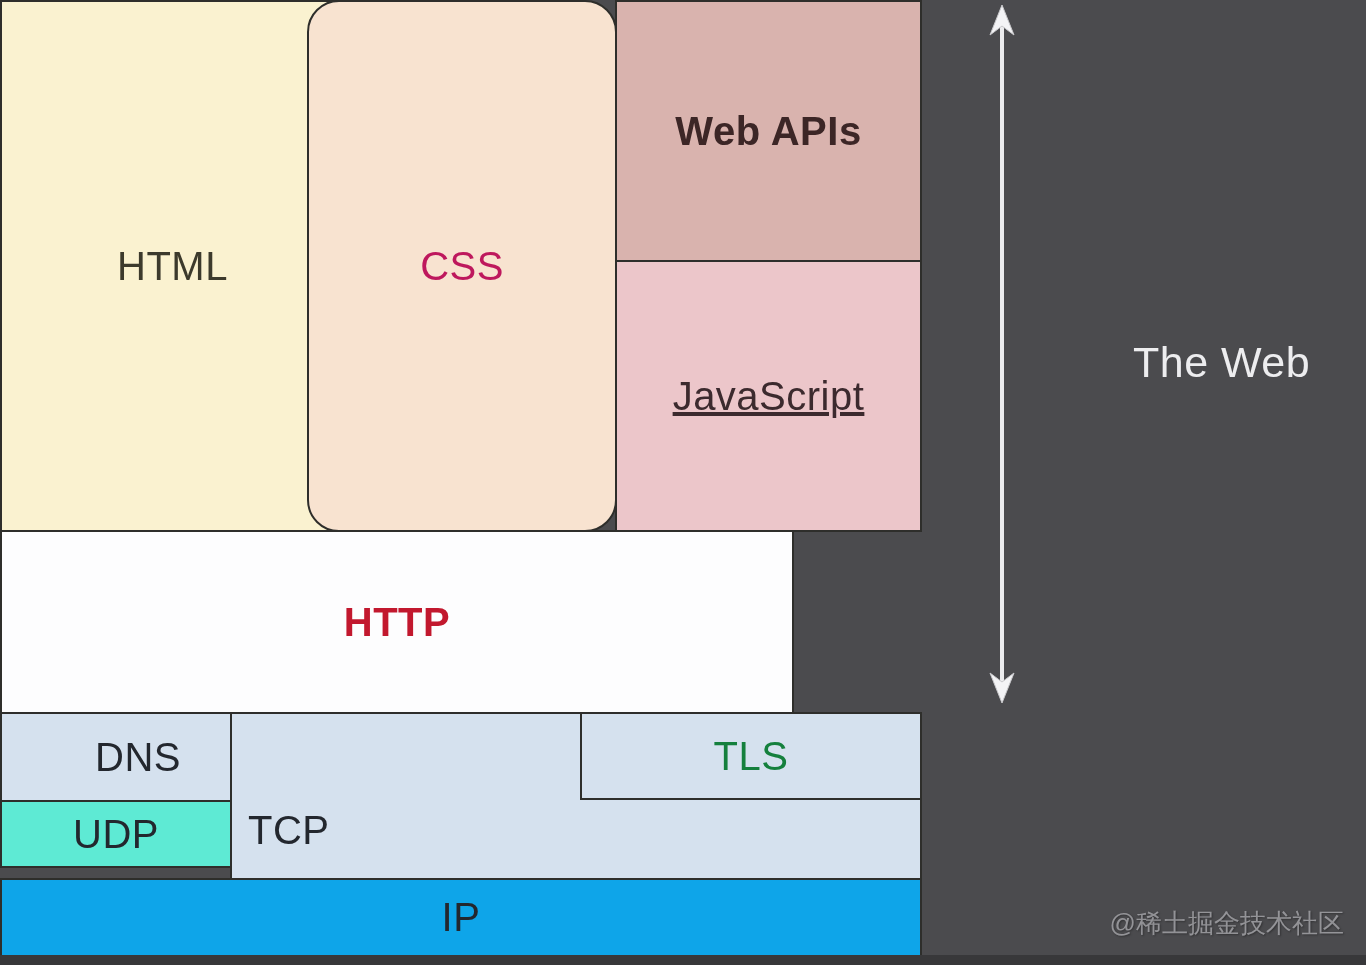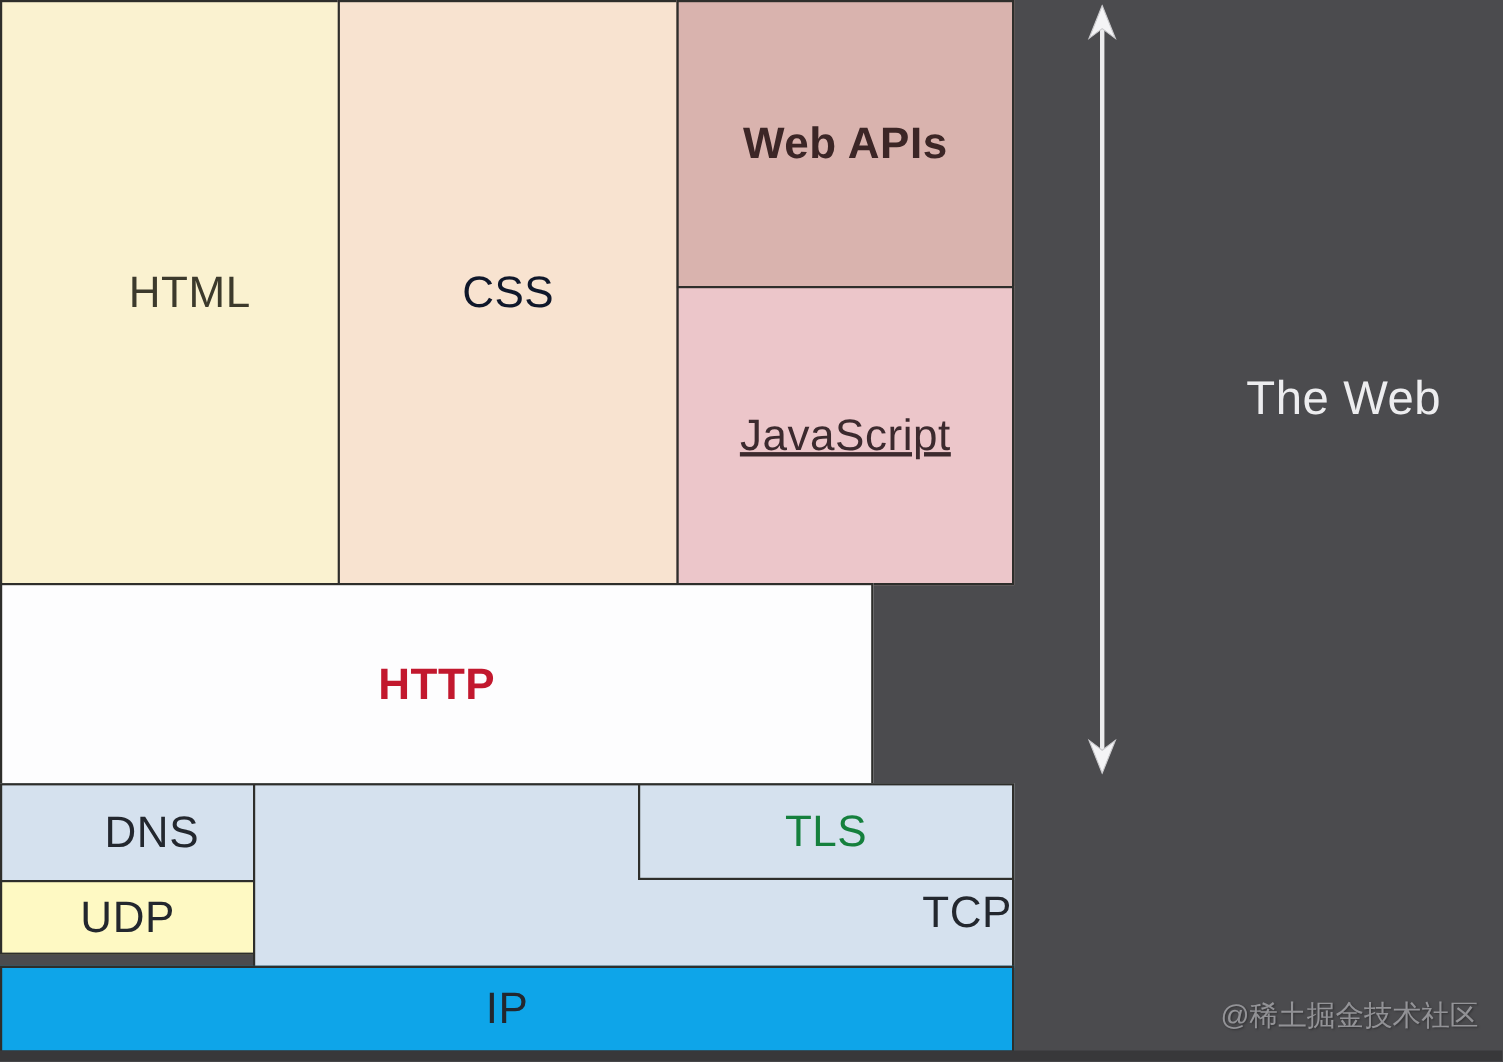--- a/index.html
+++ b/index.html
@@ -16,31 +16,31 @@
     box-sizing: border-box;
     border: 2px solid #2e2e2b;
     display: flex;
     align-items: center;
     justify-content: center;
     font-size: 40px;
     color: #2d2f33;
     letter-spacing: 0.5px;
   }
   #box-html   { left: 0;     top: 0;     width: 345px; height: 532px; background: #faf2d0; color:#3c3a2c; }
-  #box-css    { left: 307px; top: 0;     width: 310px; height: 532px; background: #f8e3d0; color:#0f172a; }
+  #box-css    { left: 307px; top: 0;     width: 310px; height: 532px; background: #f8e3d0; color:#be185d;border-radius:32px; }
   #box-webapis{ left: 615px; top: 0;     width: 307px; height: 262px; background: #d9b3ae; color:#3c2626;font-weight:bold; }
   #box-js     { left: 615px; top: 260px; width: 307px; height: 272px; background: #ecc6ca; color:#3c2a2e;text-decoration:underline; }
   #box-http   { left: 0;     top: 530px; width: 794px; height: 184px; background: #fdfdfe; }
   #box-http .label { color: #c2182e; font-weight: bold; }
   #box-dns    { left: 0;     top: 712px; width: 276px; height: 90px;  background: #d5e1ee; color:#23272e; }
-  #box-udp    { left: 0;     top: 800px; width: 232px; height: 68px;  background: #fef9c3; color:#23272e; }
+  #box-udp    { left: 0;     top: 800px; width: 232px; height: 68px;  background: #5eead4; color:#23272e; }
   #box-tcp    { left: 230px; top: 712px; width: 692px; height: 168px; background: #d5e1ee; color:#23272e; }
   #box-tcp .tcp-label {
-    position: absolute; left: 0; right: 0; top: 94px;
-    text-align: right;
+    position: absolute; left: 16px; right: 0; top: 94px;
+    text-align: left;
   }
   #box-tls    { left: 580px; top: 712px; width: 342px; height: 88px;  background: #d5e1ee; color:#15803d; }
   #box-ip     { left: 0;     top: 878px; width: 922px; height: 79px;  background: #0ea5e9; color:#23272e; }
 
   #arrow {
     position: absolute;
     left: 984px; top: 4px;
     width: 36px; height: 700px;
   }
   #the-web {

